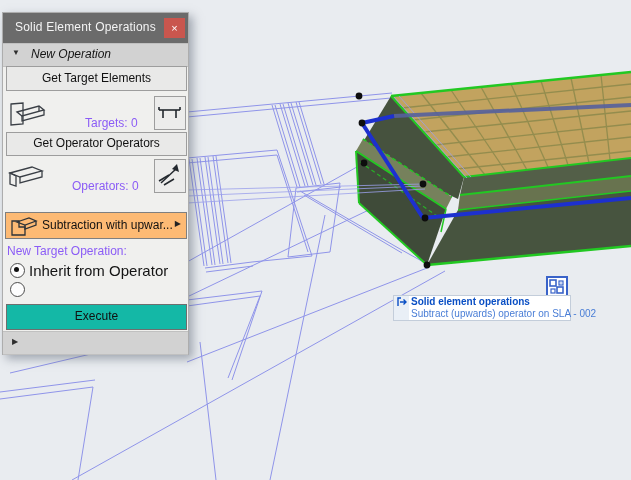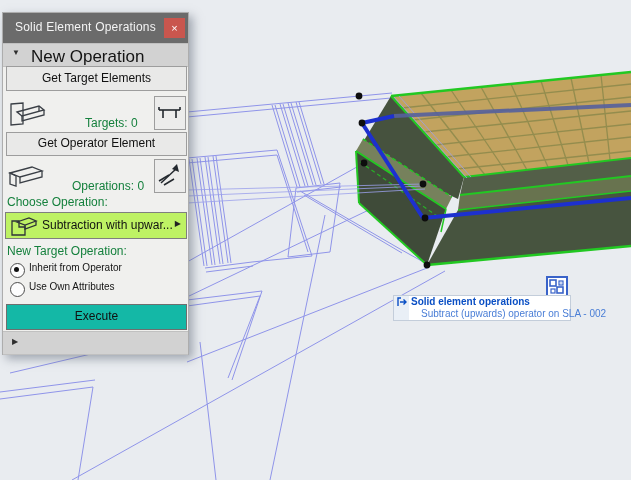--- a/index.html
+++ b/index.html
@@ -12,44 +12,44 @@
   .palette{position:absolute;left:2px;top:12px;width:185px;height:341px;
            background:#f0f0ee;border:1px solid #adadad;
            box-shadow:4px 4px 9px rgba(90,100,115,.5);font-size:12px;color:#1b1b1b;}
   .titlebar{position:absolute;left:0;top:0;right:0;height:30px;background:#6b6b6b;}
   .titlebar .t{position:absolute;left:12px;top:7px;color:#f4f4f4;font-size:12px;letter-spacing:.2px;}
   .closebtn{position:absolute;right:3px;top:5px;width:21px;height:20px;background:#c9564e;
             color:#fff;font-size:11px;text-align:center;line-height:20px;cursor:default;}
   .sechdr{position:absolute;left:0;right:0;height:22px;background:#d2d2d2;
           border-top:1px solid #c0c0c0;border-bottom:1px solid #c0c0c0;}
   .sechdr .arr{position:absolute;left:9px;top:4px;font-size:8px;color:#2e2e2e;}
-  .sechdr .lbl{position:absolute;left:28px;top:3px;font-size:17px;color:#141414;}
+  .sechdr .lbl{position:absolute;left:28px;top:3px;font-size:12px;color:#141414;font-style:italic;}
   .pbtn{position:absolute;left:3px;width:179px;height:23px;background:#e9e9e8;
         border:1px solid #9d9d9d;text-align:center;line-height:22px;font-size:12px;color:#111;}
-  .rowlabel{position:absolute;font-size:12px;color:#15803d;}
+  .rowlabel{position:absolute;font-size:12px;color:#8b5cf6;}
   .iconbox{position:absolute;}
   .sqbtn{position:absolute;width:30px;height:32px;background:#ececeb;border:1px solid #9d9d9d;}
-  .dropdown{position:absolute;left:2px;top:199px;width:180px;height:25px;background:#bef264;
+  .dropdown{position:absolute;left:2px;top:199px;width:180px;height:25px;background:#fdba74;
             border:1px solid #7f7f7f;}
   .dropdown .val{position:absolute;left:36px;top:5px;font-size:12px;color:#111;white-space:nowrap;}
   .dropdown .darr{position:absolute;right:5px;top:6px;font-size:8px;color:#222;}
   .radio{position:absolute;left:7px;width:13px;height:13px;border:1px solid #4c4c4c;
          border-radius:50%;background:#fdfdfd;}
   .radio.sel::after{content:"";position:absolute;left:3px;top:3px;width:5px;height:5px;
          border-radius:50%;background:#101010;}
-  .radlbl{position:absolute;left:26px;font-size:10px;color:#141414;}
+  .radlbl{position:absolute;left:26px;font-size:15px;color:#141414;}
 
   
   .datatip{position:absolute;left:393px;top:295px;width:176px;background:#fff;
            border:1px solid #c3cdda;font-size:10px;line-height:12px;}
   .datatip .row{display:flex;align-items:center;height:12px;}
   .datatip .cell{width:15px;height:12px;background:#e9eff6;flex:0 0 15px;
                  display:flex;align-items:center;justify-content:center;}
   .datatip .t1{color:#0a4fc4;font-weight:bold;white-space:nowrap;padding-left:2px;}
-  .datatip .t2{color:#4a7ed6;white-space:nowrap;padding-left:12px;}
+  .datatip .t2{color:#4a7ed6;white-space:nowrap;padding-left:2px;}
   .groupicon{position:absolute;left:546px;top:276px;width:22px;height:22px;background:#fff;
              border:2px solid #3a63c9;box-sizing:border-box;}
 </style>
 </head>
 <body>
 
 <div id="stage">
 
   <svg id="scene" width="631" height="480" viewBox="0 0 631 480">
     <defs>
@@ -243,67 +243,65 @@
           <line x1="4" y1="13" x2="25" y2="13"></line>
           <line x1="4" y1="10" x2="4" y2="13"></line>
           <line x1="25" y1="10" x2="25" y2="13"></line>
           <line x1="8" y1="13" x2="8" y2="21"></line>
           <line x1="21" y1="13" x2="21" y2="21"></line>
         </g>
       </svg>
     </div>
 
     <div class="pbtn" style="top:119px;height:22px;line-height:21px;">
-      <span>Get Operator Element</span>
+      <span>Get Operator Operators</span>
     </div>
 
     <div class="iconbox" style="left:3px;top:147px;">
       <svg width="40" height="30" viewBox="0 0 40 30">
         <g fill="none" stroke="#3a3f46" stroke-width="1.3">
           <polygon points="4,13 26,7 36,11 14,17"></polygon>
           <polyline points="14,17 14,23 36,17 36,11"></polyline>
           <polygon points="4,13 4,24 10,26 10,16"></polygon>
         </g>
       </svg>
     </div>
     <span class="rowlabel" style="left:69px;top:166px;">
-      <span>Operations:</span>&nbsp;<span>0</span>
+      <span>Operators:</span>&nbsp;<span>0</span>
     </span>
     <div class="sqbtn" style="left:151px;top:146px;">
       <svg width="28" height="30" viewBox="0 0 28 30">
         <g fill="none" stroke="#23282e" stroke-width="1.5">
           <line x1="4" y1="21" x2="14" y2="15"></line>
           <line x1="9" y1="25" x2="19" y2="19"></line>
           <line x1="6" y1="23" x2="22" y2="8"></line>
         </g>
         <polygon points="22,4 24,12 17,9" fill="#23282e"></polygon>
       </svg>
     </div>
 
-    <span class="rowlabel" style="left:4px;top:182px;">Choose Operation:</span>
 
     <div class="dropdown">
       <svg width="30" height="25" viewBox="0 0 30 25" style="position:absolute;left:2px;top:0;">
         <g fill="none" stroke="#2e3338" stroke-width="1.3">
           <path d="M4 22 V8 H11 V14 H17 V22 Z"></path>
           <polygon points="9,9 21,5 28,8 17,12"></polygon>
           <polyline points="17,12 17,16 28,12 28,8"></polyline>
         </g>
       </svg>
       <span class="val">Subtraction with upwar...</span>
       <span class="darr">▶</span>
     </div>
 
     <span class="rowlabel" style="left:4px;top:231px;">New Target Operation:</span>
 
     <div class="radio sel" style="top:250px;"></div>
     <span class="radlbl" style="top:249px;">Inherit from Operator</span>
 
     <div class="radio" style="top:269px;"></div>
-    <span class="radlbl" style="top:268px;">Use Own Attributes</span>
 
     <div class="pbtn" style="top:291px;height:24px;line-height:23px;background:#14b8a6;border-color:#6e6e6e;">
       <span>Execute</span>
     </div>
 
     <div class="sechdr" style="top:318px;">
       <span class="arr" style="top:5px;">▶</span>
     </div>
   </div>
 

